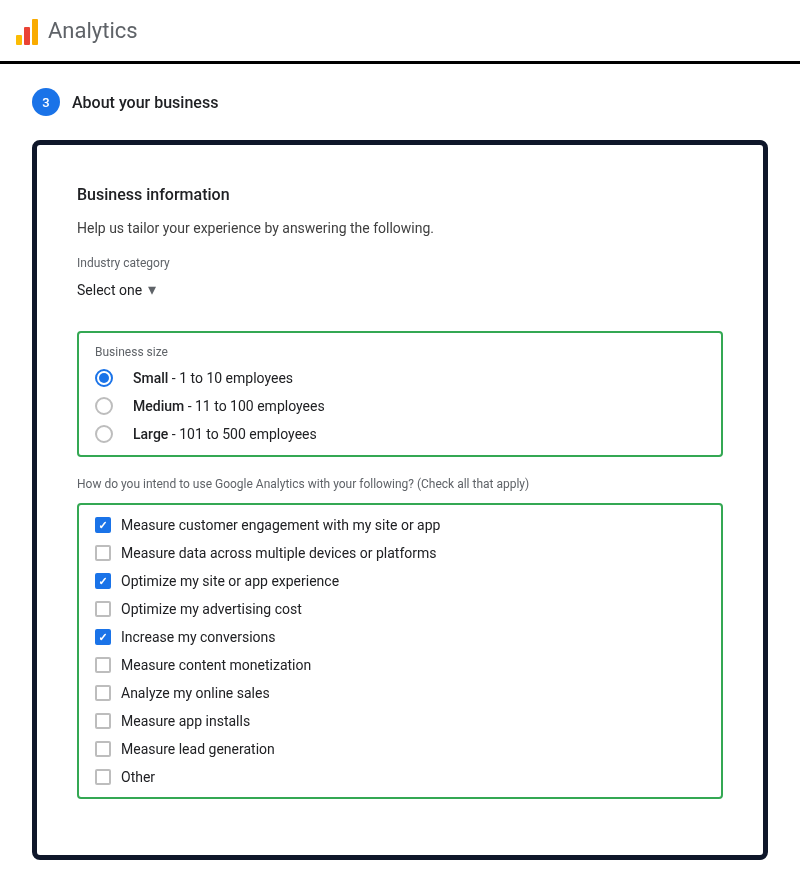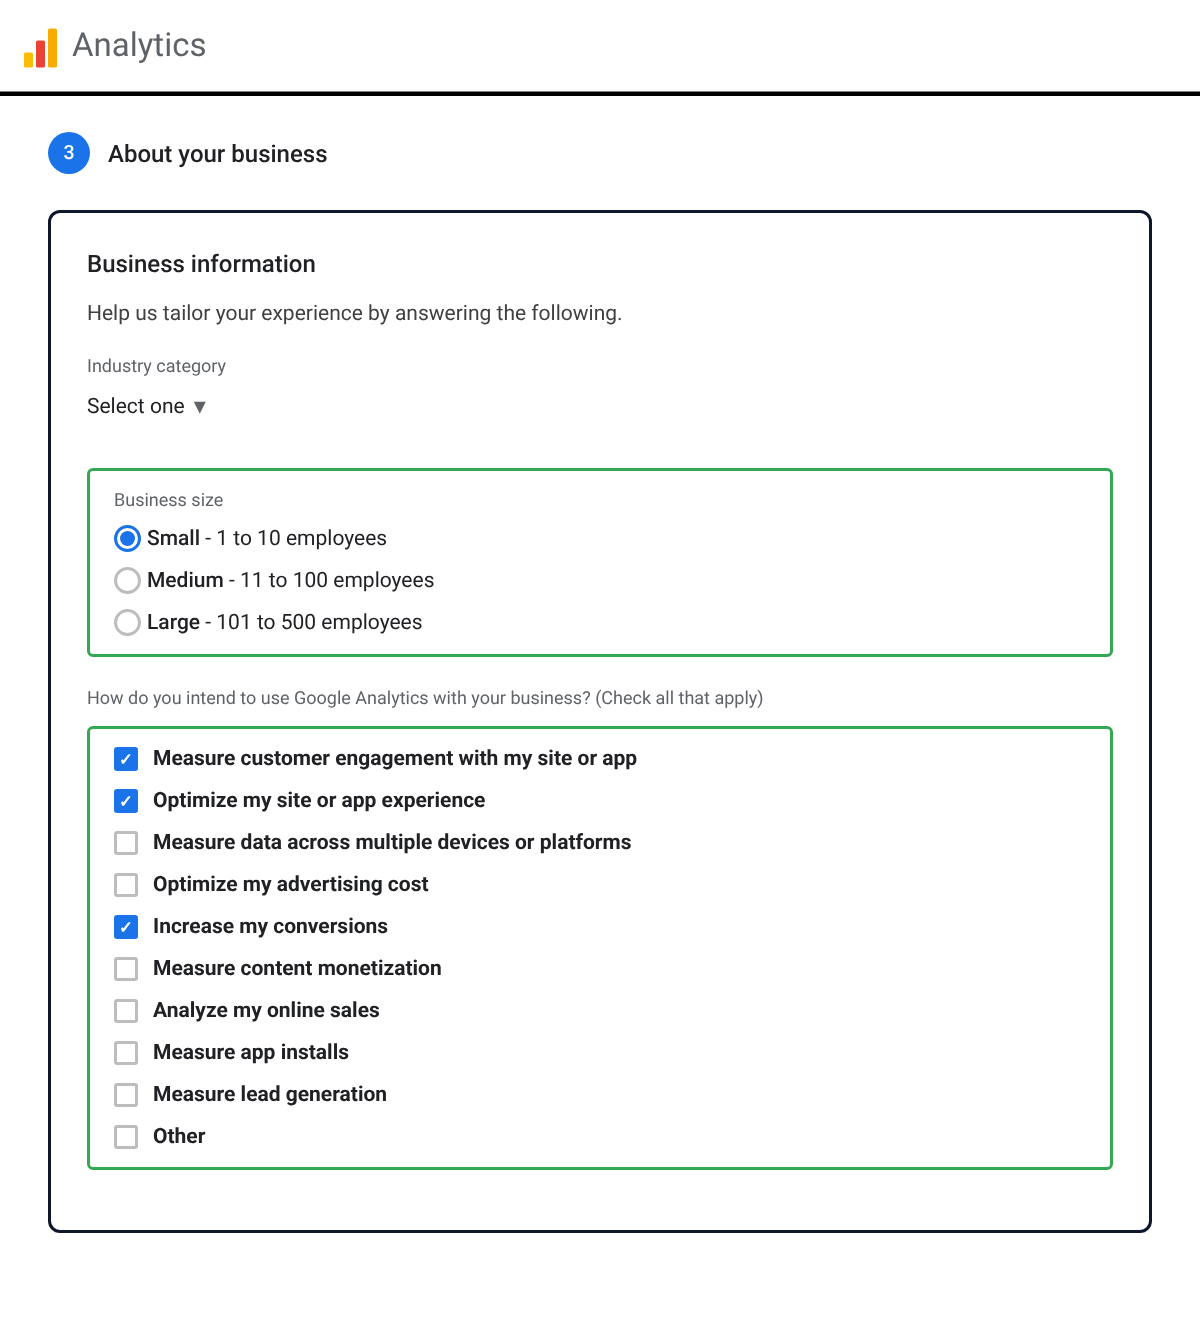--- a/index.html
+++ b/index.html
@@ -67,23 +67,23 @@
       flex-shrink: 0;
     }
     .step-label {
       font-size: 16px;
       font-weight: 500;
       color: #202124;
     }
 
     
     .card {
-      border: 2px solid #0f172a;
+      border: 5px solid #0f172a;
       border-radius: 8px;
-      padding: 24px;
+      padding: 40px;
       margin-bottom: 24px;
     }
     .card-title {
       font-size: 16px;
       font-weight: 500;
       margin-bottom: 16px;
       color: #202124;
     }
 
     .help-text {
@@ -126,21 +126,21 @@
       margin-bottom: 10px;
     }
     .radio-group {
       display: flex;
       flex-direction: column;
       gap: 10px;
     }
     .radio-item {
       display: flex;
       align-items: center;
-      gap: 4px;
+      gap: 20px;
       cursor: pointer;
     }
     .radio-circle {
       width: 18px;
       height: 18px;
       border-radius: 50%;
       border: 2px solid #bdbdbd;
       display: flex;
       align-items: center;
       justify-content: center;
@@ -168,21 +168,20 @@
     .usage-label {
       font-size: 12px;
       color: #5f6368;
       margin-bottom: 12px;
     }
     .checkboxes-box {
       border: 2px solid #34a853;
       border-radius: 4px;
       padding: 12px 16px;
       margin-bottom: 16px;
-      font-weight: bold;
     }
     .checkbox-item {
       display: flex;
       align-items: center;
       gap: 10px;
       margin-bottom: 12px;
       cursor: pointer;
     }
     .checkbox-item:last-child {
       margin-bottom: 0;
@@ -264,34 +263,34 @@
         <div class="radio-item">
           <div class="radio-circle"></div>
           <span class="radio-text">
             <strong>Large</strong> - 101 to 500 employees
           </span>
         </div>
 
       </div>
     </div>
 
-    <div class="usage-label">How do you intend to use Google Analytics with your business? (Check all that apply)</div>
+    <div class="usage-label">How do you intend to use Google Analytics with your following? (Check all that apply)</div>
 
     <div class="checkboxes-box">
       <div class="checkbox-item">
         <div class="checkbox-box checked"></div>
         <span class="checkbox-text">Measure customer engagement with my site or app</span>
       </div>
       <div class="checkbox-item">
+        <div class="checkbox-box"></div>
+        <span class="checkbox-text">Measure data across multiple devices or platforms</span>
+      </div>
+      <div class="checkbox-item">
         <div class="checkbox-box checked"></div>
         <span class="checkbox-text">Optimize my site or app experience</span>
-      </div>
-      <div class="checkbox-item">
-        <div class="checkbox-box"></div>
-        <span class="checkbox-text">Measure data across multiple devices or platforms</span>
       </div>
       <div class="checkbox-item">
         <div class="checkbox-box"></div>
         <span class="checkbox-text">Optimize my advertising cost</span>
       </div>
       <div class="checkbox-item">
         <div class="checkbox-box checked"></div>
         <span class="checkbox-text">Increase my conversions</span>
       </div>
       <div class="checkbox-item">

